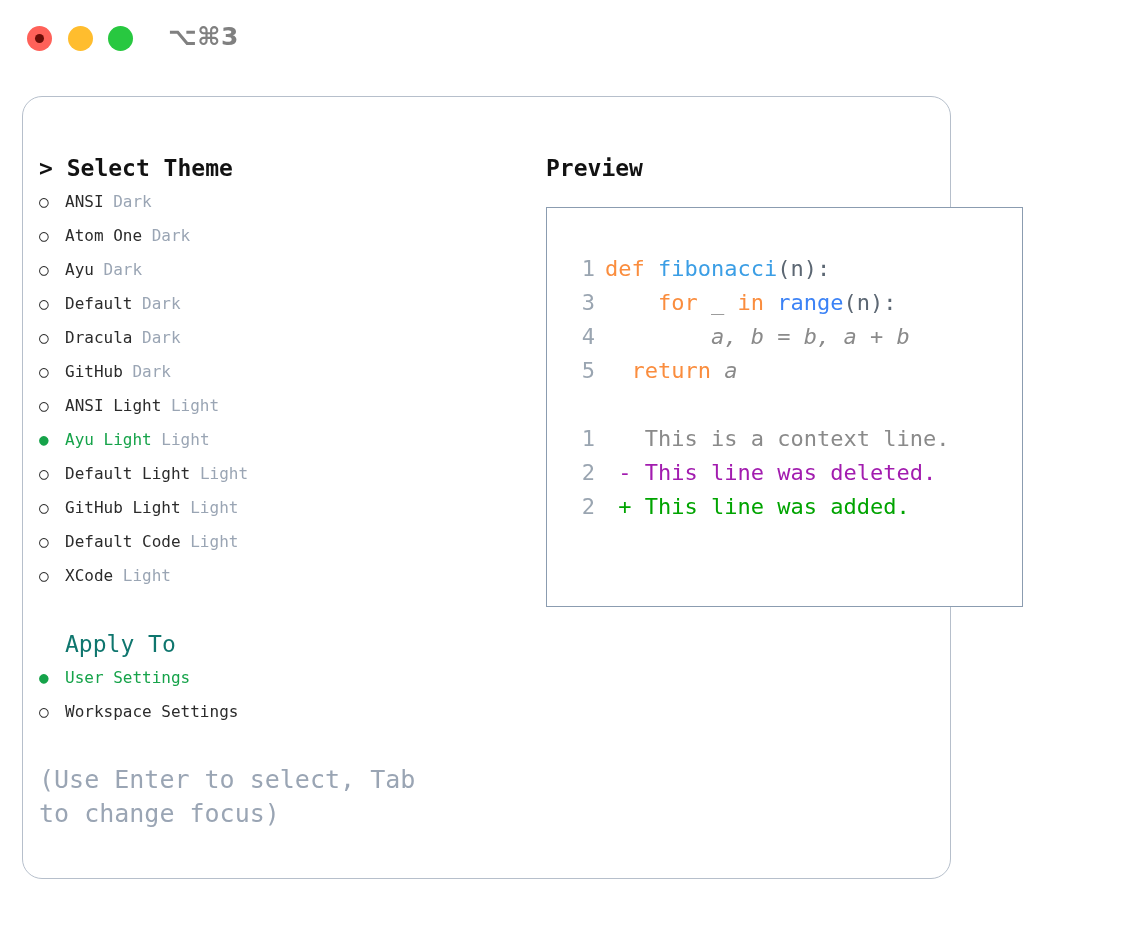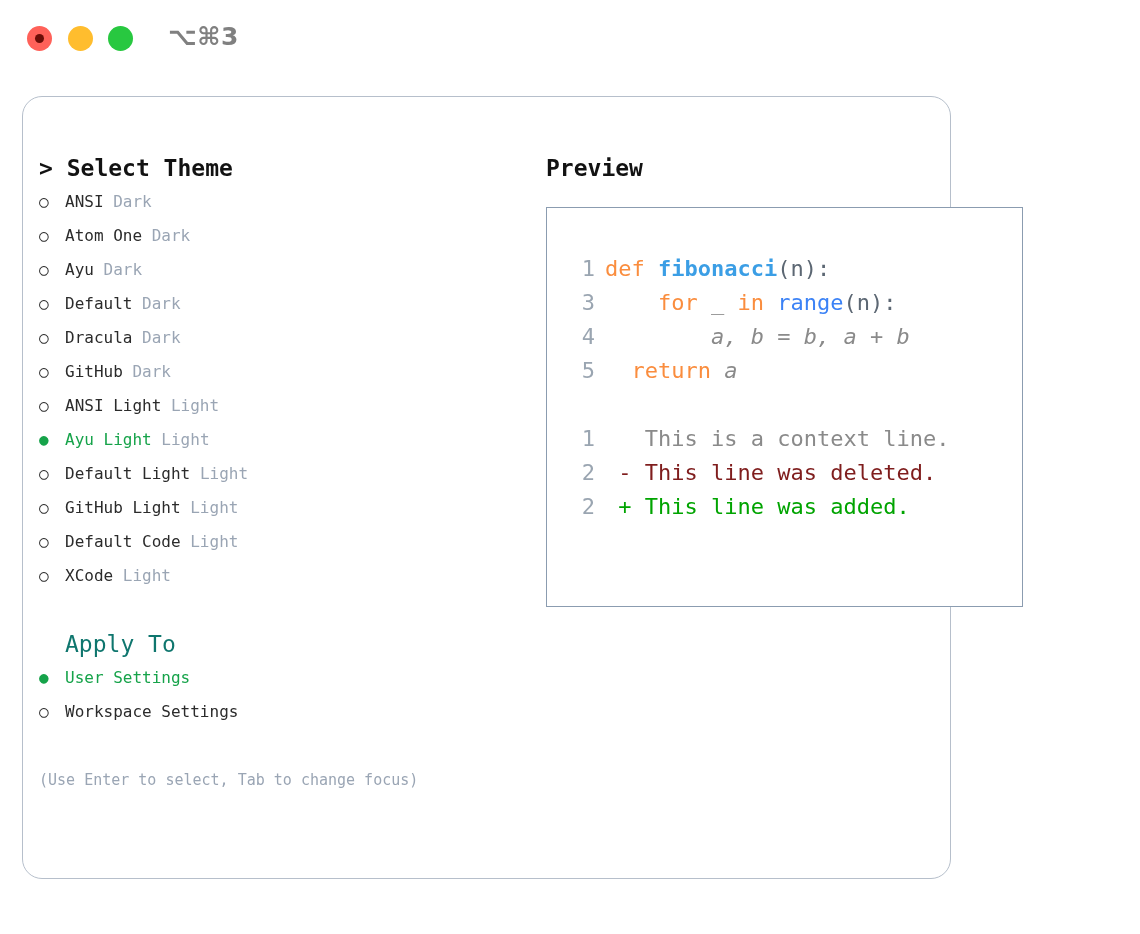--- a/index.html
+++ b/index.html
@@ -110,21 +110,21 @@
   #apply-title {
     font-size: 23px;
     color: #0f766e;
     line-height: 34px;
     white-space: pre;
     padding-left: 26px;
   }
 
   #hint {
     margin-top: 34px;
-    font-size: 15px;
+    font-size: 25px;
     line-height: 34px;
     color: #9aa5b4;
     width: 420px;
     white-space: pre-wrap;
   }
 
   
   #right-col {
     position: absolute;
     left: 478px;
@@ -157,29 +157,29 @@
     display: inline-block;
     width: 30px;
     text-align: right;
     color: #9aa5b1;
     margin-right: 10px;
   }
   .blank-line { height: 34px; }
 
   
   .kw    { color: #fa8d3e; }
-  .fn    { color: #3b9ee5; font-weight: bold; }
+  .fn    { color: #3b9ee5; }
   .num   { color: #a37acc; }
   .bif   { color: #3b82f6; }
   .ident { color: #8a8a8a; font-style: italic; }
   .punc  { color: #5c6773; }
 
   
   .diff-ctx { color: #8a8a8a; }
-  .diff-del { color: #7f1d1d; }
+  .diff-del { color: #a21caf; }
   .diff-add { color: #00a400; }
 </style>
 </head>
 <body>
 
 <div id="window">
 
   <div id="titlebar">
     <div class="light" id="light-red"></div>
     <div id="rec-dot"></div>

